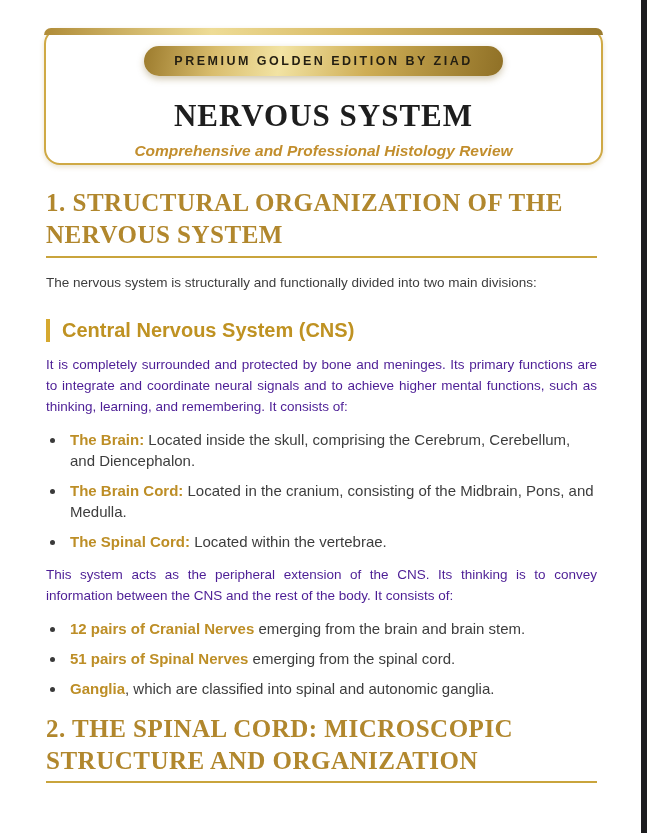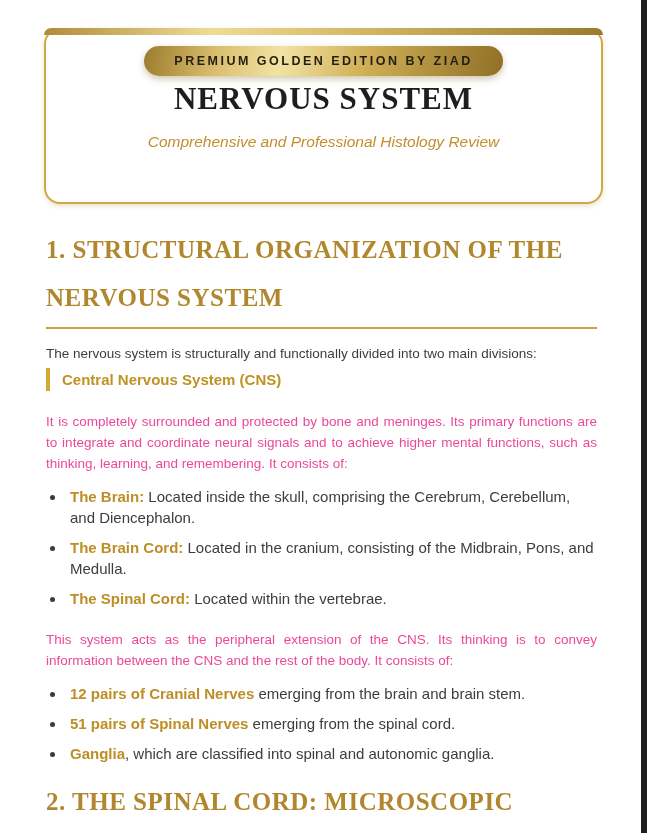--- a/index.html
+++ b/index.html
@@ -15,21 +15,21 @@
     position: absolute; top: 0; right: 0;
     width: 6px; height: 833px;
     background: var(--edge, #1d1d1f);
     z-index: 20;
   }
 
   
   .card {
     position: relative;
     margin: 28px 44px 0;
-    height: 176px;
+    height: 137px;
     border: 2px solid var(--gold-border, #cfa945);
     border-radius: 16px;
     text-align: center;
     box-shadow: 0 2px 5px rgba(170, 140, 60, 0.25);
     background: #fff;
   }
   .card::before {
     content: "";
     position: absolute; top: -2px; left: -2px; right: -2px;
     height: 7px;
@@ -43,75 +43,75 @@
     border-radius: 22px;
     background: linear-gradient(100deg, #9c7b2d 0%, #d9bd6d 20%, #f2e3a3 38%, #cfae55 62%, #8f7026 100%);
     color: #241f12;
     font-size: 12.5px;
     font-weight: 700;
     letter-spacing: 2.5px;
     box-shadow: 0 3px 7px rgba(120, 95, 30, 0.35);
     white-space: nowrap;
   }
   .doc-title {
-    margin-top: 3px;
+    margin-top: 20px;
     font-family: "Liberation Serif", serif;
     font-size: 31px;
     font-weight: 700;
     letter-spacing: 1px;
     color: #1e1e1e;
     line-height: 40px;
   }
   .doc-subtitle {
-    margin-top: 12px;
+    margin-top: 4px;
     font-size: 15.5px;
     font-style: italic;
-    font-weight: 400;
+    font-weight: 700;
     color: var(--gold-subtitle, #c28e2d);
     line-height: 22px;
   }
 
   
   .content { margin: 0 50px 0 46px; }
 
   .section-heading {
     margin-top: 22px;
     font-family: "Liberation Serif", serif;
     font-size: 25px;
     font-weight: 700;
     letter-spacing: 0.5px;
-    line-height: 48px;
+    line-height: 32px;
     color: var(--gold-heading, #b1872d);
     border-bottom: 2px solid var(--gold-rule, #c9a43c);
     padding-bottom: 5px;
   }
   .section-heading.second { margin-top: 14px; padding-bottom: 4px; }
 
   .intro {
     margin-top: 14px;
     font-size: 13.5px;
     line-height: 21px;
     color: #3d3d3d;
   }
 
   .sub-heading {
-    margin-top: 4px;
-    font-size: 15px;
+    margin-top: 26px;
+    font-size: 20px;
     font-weight: 700;
     line-height: 23px;
     color: var(--gold-sub, #bf9222);
     border-left: 4px solid var(--gold-bar, #d6a92f);
     padding-left: 12px;
   }
 
   .body-text {
-    margin-top: 20px;
+    margin-top: 12px;
     font-size: 13.5px;
     line-height: 21px;
-    color: #ec4899;
+    color: #4c1d95;
     text-align: justify;
   }
 
   .bullet-list {
     margin-top: 12px;
     padding-left: 20px;
     list-style: disc;
   }
   .bullet-list li {
     font-size: 15px;

